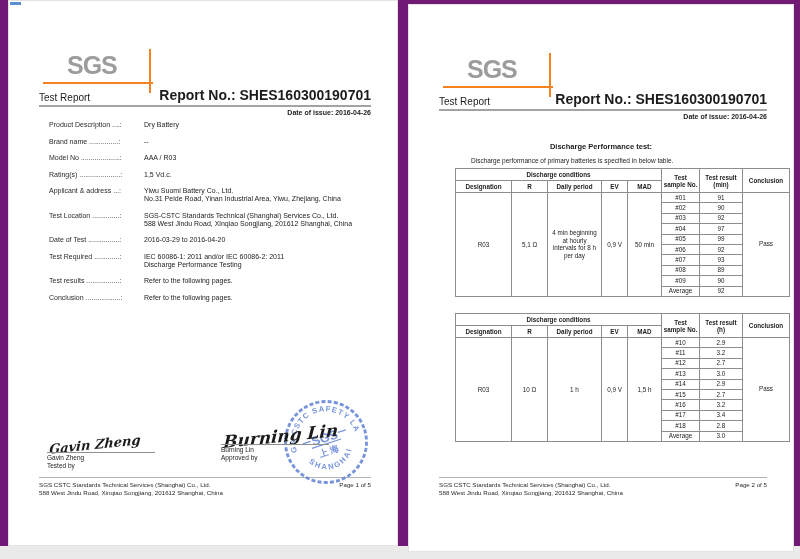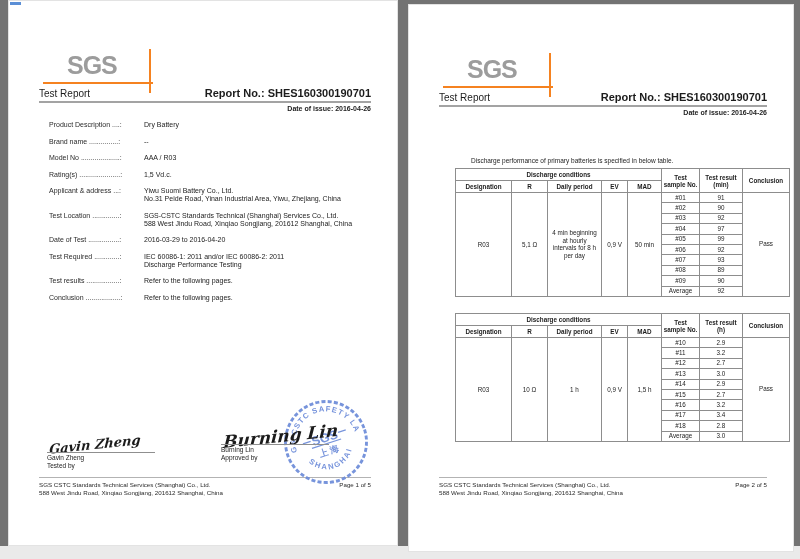--- a/index.html
+++ b/index.html
@@ -1,34 +1,34 @@
 <!DOCTYPE html>
 <html><head>
 <meta charset="utf-8">
 <style>
   * { margin:0; padding:0; box-sizing:border-box; }
   html,body { width:800px; height:559px; background:#fff; font-family:"Liberation Sans", sans-serif; color:#1c1c1c; overflow:hidden; }
-  .canvas { position:relative; width:800px; height:559px; background:#737373; }
+  .canvas { position:relative; width:800px; height:559px; background:#701a75; }
   .bottom-strip { position:absolute; left:0; top:546px; width:800px; height:13px; background:#eaeaea; }
   .page { position:absolute; background:#fff; border:1px solid #e3e3e3; }
   #page1 { left:8px; top:0; width:390px; height:546px; }
   #page2 { left:408px; top:4px; width:386px; height:548px; }
   .corner-dash { position:absolute; left:10px; top:2px; width:11px; height:3px; background:#5b8fd6; }
 
   
   .sgs-logo { position:absolute; left:46px; top:48px; width:100px; height:42px; }
   .sgs-logo-text { position:absolute; left:12px; top:2px; font-size:25px; font-weight:bold; letter-spacing:-1px; color:#9c9c9c; font-family:"Liberation Sans", sans-serif; }
   .logo-underline { position:absolute; left:-12px; top:33px; width:110px; height:2px; background:#f58220; }
   .logo-crossline { position:absolute; left:94px; top:0px; width:2px; height:44px; background:#f58220; }
 
   
   .rpt-header { position:absolute; left:30px; right:26px; top:86px; }
   .rpt-header-row { display:flex; justify-content:space-between; align-items:flex-end; border-bottom:2px solid #a3a3a3; padding-bottom:2px; }
   .rpt-title { font-size:10px; font-weight:normal; }
-  .rpt-no { font-size:11px; font-weight:bold;text-align:center; }
+  .rpt-no { font-size:14px; font-weight:bold;text-align:center; }
   .rpt-date { text-align:right; font-size:7px; font-weight:bold; margin-top:2px; }
 
   
   .fields { position:absolute; left:40px; right:16px; top:120px; }
   .field-row { display:flex; margin-bottom:8.5px; }
   .field-label { width:95px; flex:0 0 95px; font-size:7px; line-height:8px; color:#2a2a2a; }
   .field-value { font-size:7px; line-height:8px; }
 
   
   .sig-block { position:absolute; width:140px; height:50px; z-index:3; }
@@ -202,20 +202,21 @@
     </div>
 
     <div class="rpt-header">
       <div class="rpt-header-row">
         <span class="rpt-title">Test Report</span>
         <span class="rpt-no">Report No.: SHES160300190701</span>
       </div>
       <div class="rpt-date">Date of issue: 2016-04-26</div>
     </div>
 
+    <div class="subsection-title">Discharge Performance test:</div>
     <div class="intro-line">Discharge performance of primary batteries is specified in below table.</div>
 
     <div class="table-host" id="table-host-1">
         <table class="results-table">
           <colgroup>
             <col style="width: 56px;">
             <col style="width: 36px;">
             <col style="width: 54px;">
             <col style="width: 26px;">
             <col style="width: 34px;">

